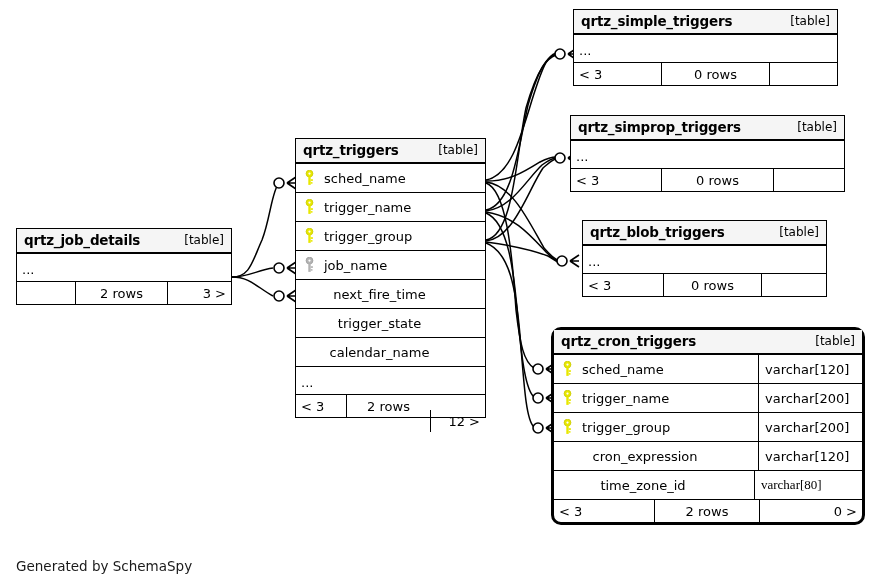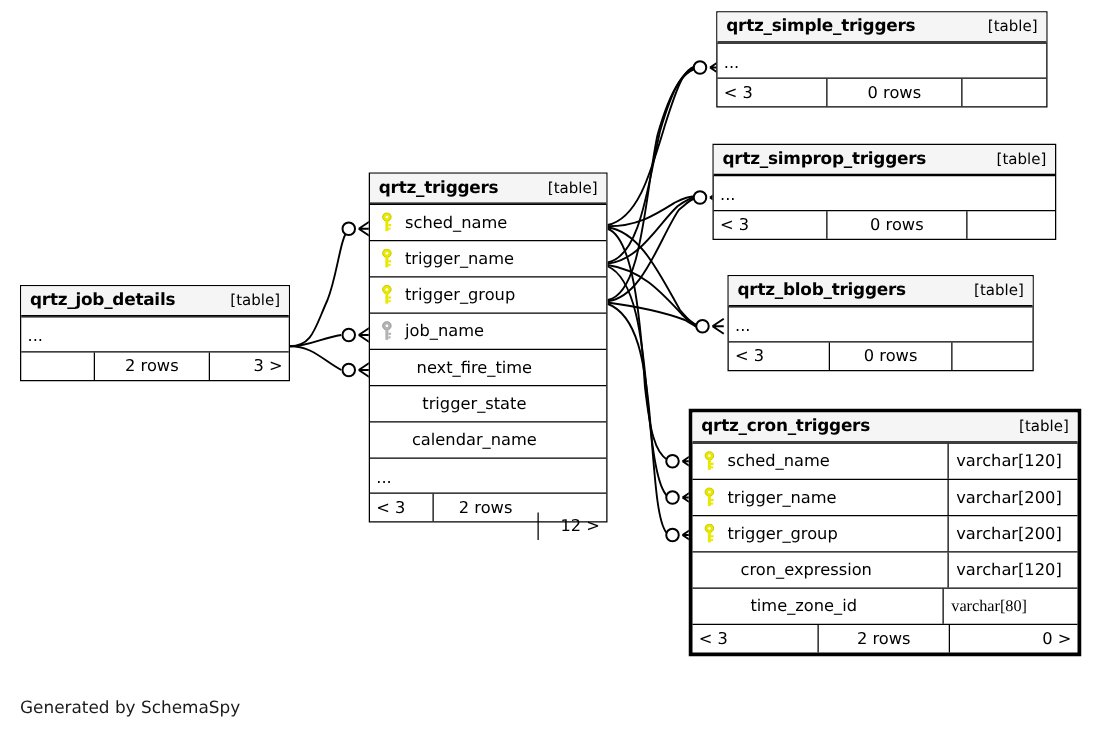--- a/index.html
+++ b/index.html
@@ -317,21 +317,21 @@
       <span class="tb-tag">[table]</span>
     </div>
     <div class="ellipsis-row">...</div>
     <div class="tb-footer">
       <span class="fcell fc-left" style="width:80px;">&lt; 3</span>
       <span class="fcell fc-center" style="width:98px;">0 rows</span>
       <span class="fcell fc-right" style="flex:1;"></span>
     </div>
   </div>
 
-  <div class="table-box focal" style="left:551px; top:327px; width:314px;">
+  <div class="table-box focal" style="left:551px; top:327px; width:314px;border-radius:10px;">
     <div class="tb-header">
       <span class="tb-title">qrtz_cron_triggers</span>
       <span class="tb-tag">[table]</span>
     </div>
 
     <div class="tb-row">
       <span class="keycell">
         <svg class="key-icon" width="11" height="16" viewBox="0 0 11 16">
             <circle cx="5.5" cy="3.6" r="3.4" fill="#e8e800" stroke="#c9c900" stroke-width="0.8"></circle>
             <circle cx="5.5" cy="3.6" r="1.1" fill="#ffffff"></circle>

